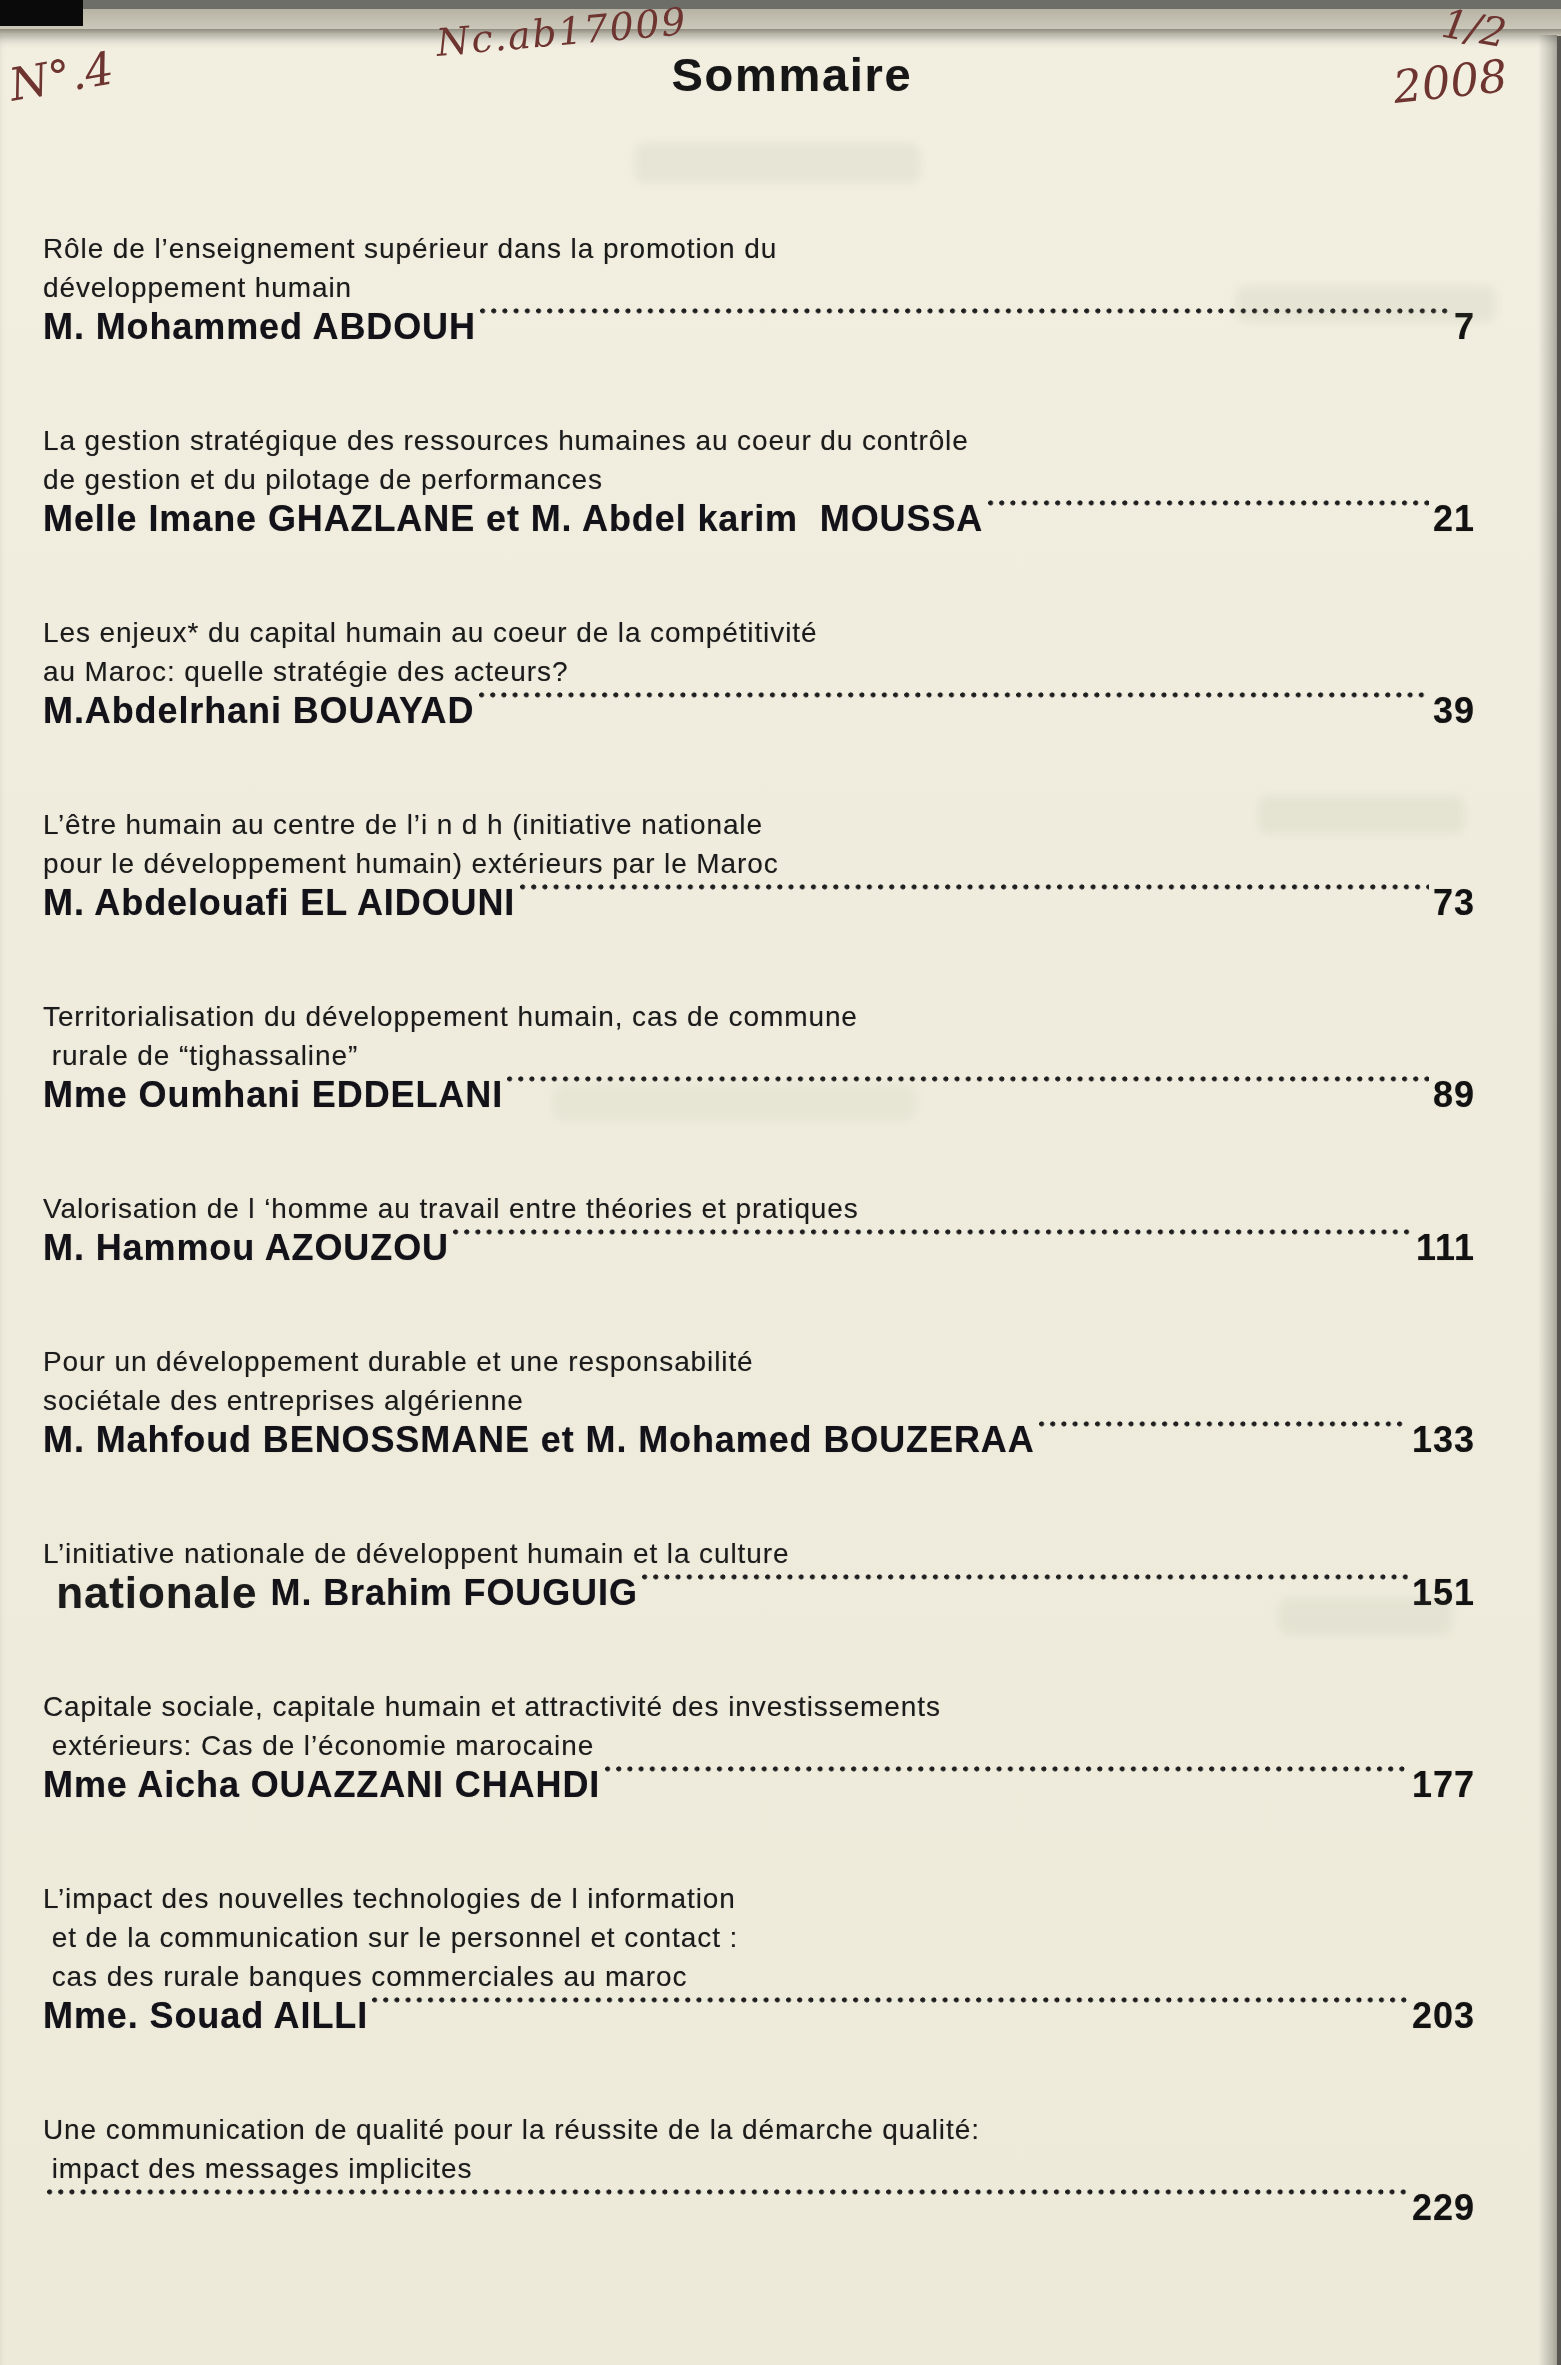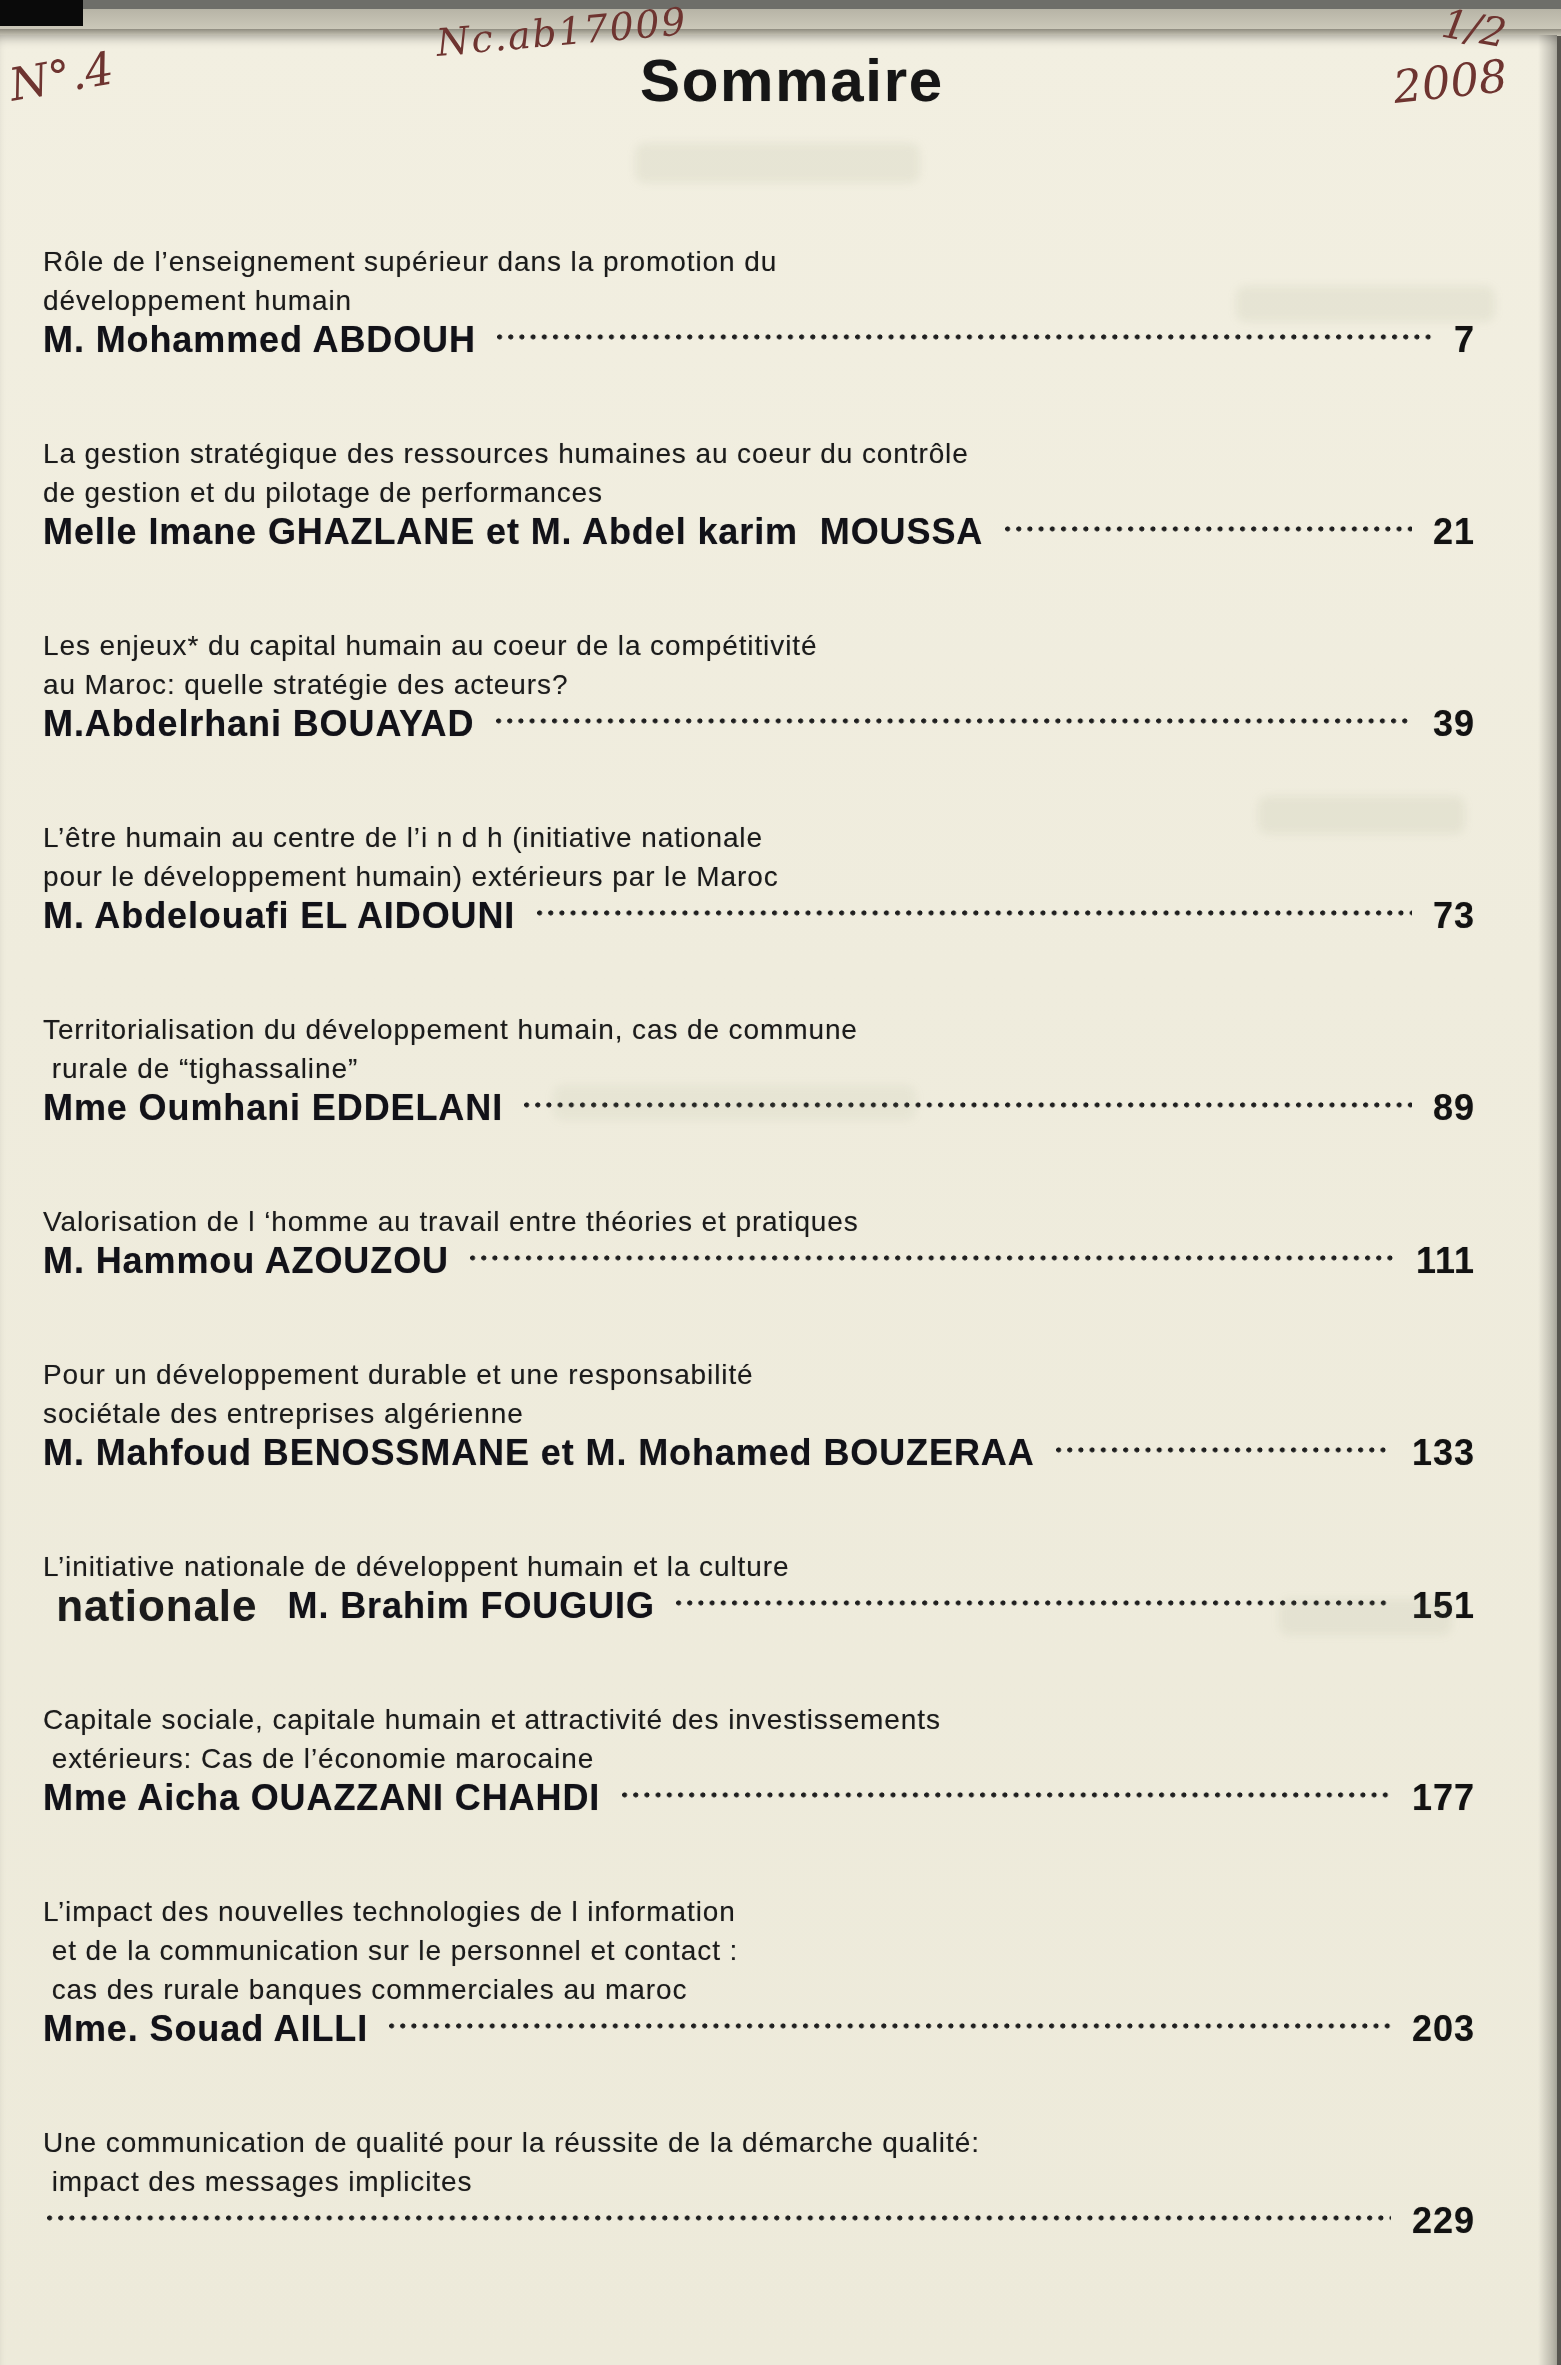--- a/index.html
+++ b/index.html
@@ -26,32 +26,32 @@
   
   .hand{position:absolute;color:#6e3430;font-family:"DejaVu Serif",serif;
     font-style:italic;white-space:nowrap;}
   .hand-no4{left:8.6px;top:50px;font-size:45px;transform:rotate(-10deg);}
   .hand-code{left:436px;top:10.4px;font-size:38px;transform:rotate(-5deg);letter-spacing:1.7px;}
   .hand-frac{left:1442px;top:5.2px;font-size:40px;transform:rotate(10deg);}
   .hand-year{left:1393px;top:55px;font-size:45px;transform:rotate(-6deg);}
   
   .title{
     text-align:center;transform:translateX(33px);
-    font-size:60px;font-weight:700;letter-spacing:1.7px;color:#161616;
+    font-size:47px;font-weight:700;letter-spacing:1.7px;color:#161616;
     line-height:1;margin:7px 0 131px 0;
     text-shadow:0 0 0.9px rgba(20,20,20,.4);
   }
   
   .toc{color:#1b1b1b;}
   .entry{margin-bottom:75px;}
   .line{
     font-size:28px;line-height:39px;letter-spacing:0.9px;white-space:pre-wrap;
     text-shadow:0 0 0.9px rgba(20,20,20,.35);
   }
-  .author-row{display:flex;align-items:center;line-height:39px;gap:17px;}
+  .author-row{display:flex;align-items:flex-start;line-height:39px;}
   .author-prefix{font-size:44px;letter-spacing:0.9px;white-space:pre-wrap;
     text-shadow:0 0 0.9px rgba(20,20,20,.35);font-weight:bold;}
   .author{font-weight:700;font-size:36px;letter-spacing:0.9px;white-space:pre-wrap;
     color:#121218;text-shadow:0 0 0.9px rgba(10,10,20,.4);}
   .dots{flex:1 1 auto;height:7.8px;margin:0 4.3px 5.2px 4.3px;
     background-image:radial-gradient(circle at 2.6px 3.9px,#1f1f1f 2.2px,transparent 2.8px);
     background-size:11.2px 7.8px;background-repeat:repeat-x;background-position:left bottom;}
   .pagenum{font-weight:700;font-size:36px;letter-spacing:0.9px;color:#121212;
     text-shadow:0 0 0.9px rgba(10,10,10,.4);}
   

